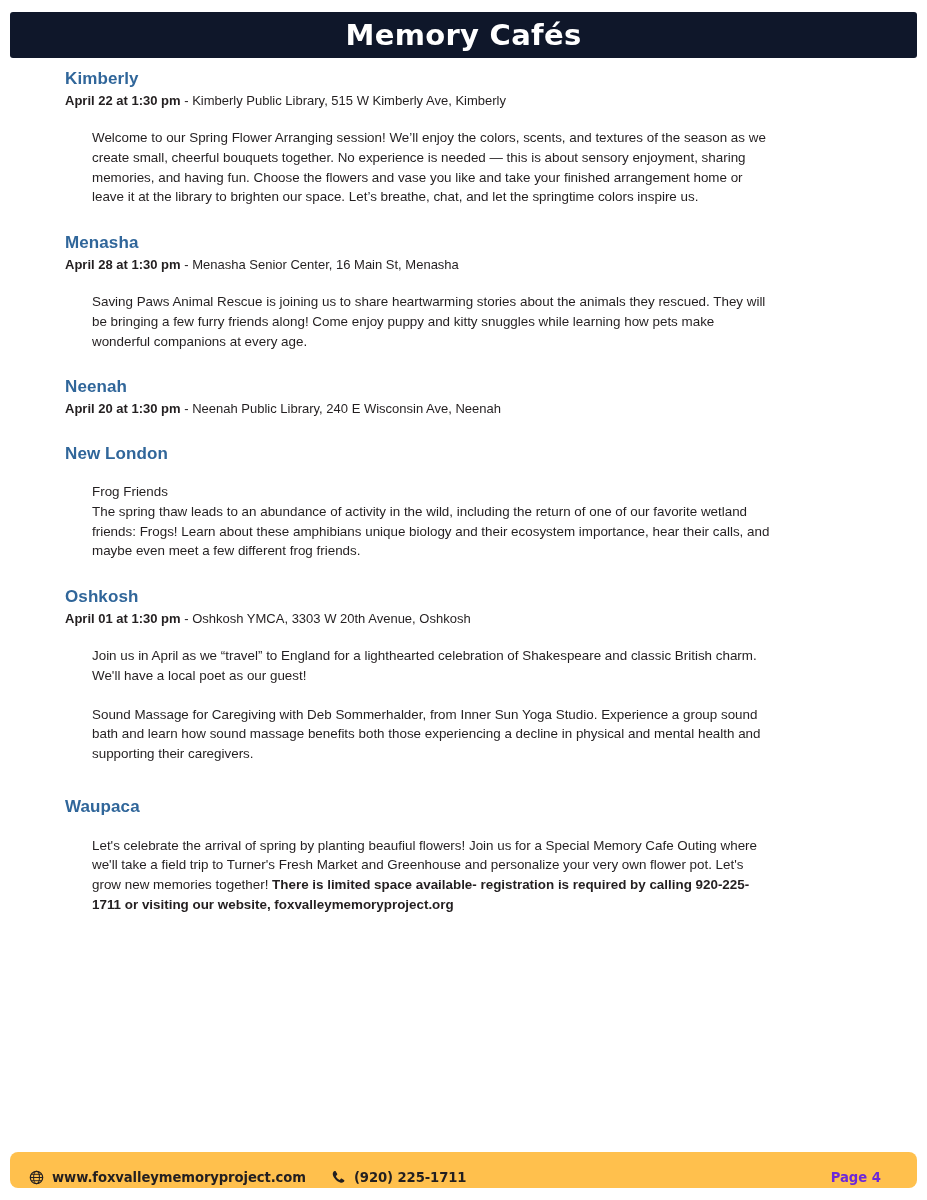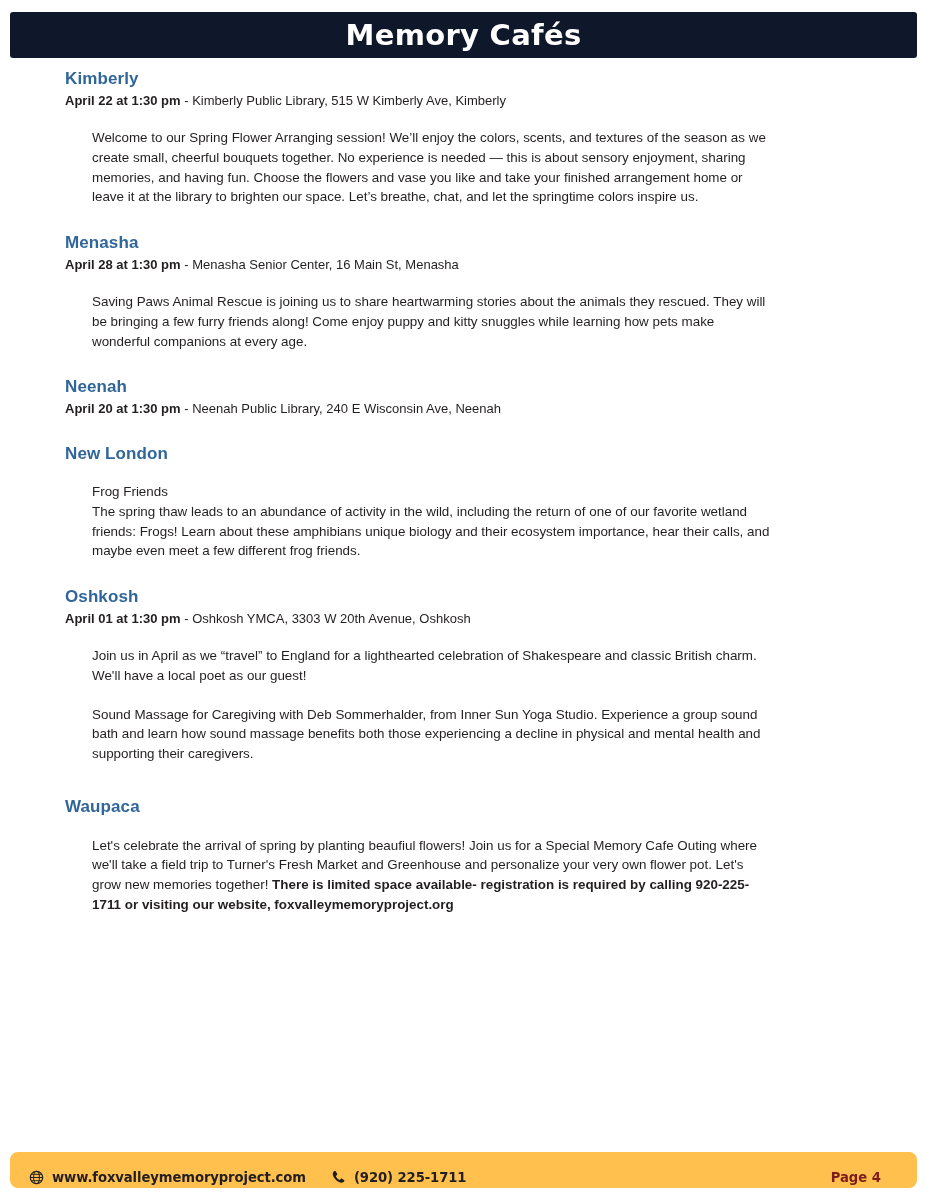--- a/index.html
+++ b/index.html
@@ -137,21 +137,21 @@
     display: inline-flex;
     align-items: center;
     justify-content: center;
     width: 16px;
     height: 16px;
     margin-right: 8px;
   }
   .footer-page {
     font-size: 13.2px;
     font-weight: bold;
-    color: #7f1d1d;
+    color: #6d28d9;
     font-family: "DejaVu Sans", sans-serif;
     margin-left: auto;
     padding-right: 18px;
   }
 </style>
 </head>
 <body>
 
 <div class="page">
 

